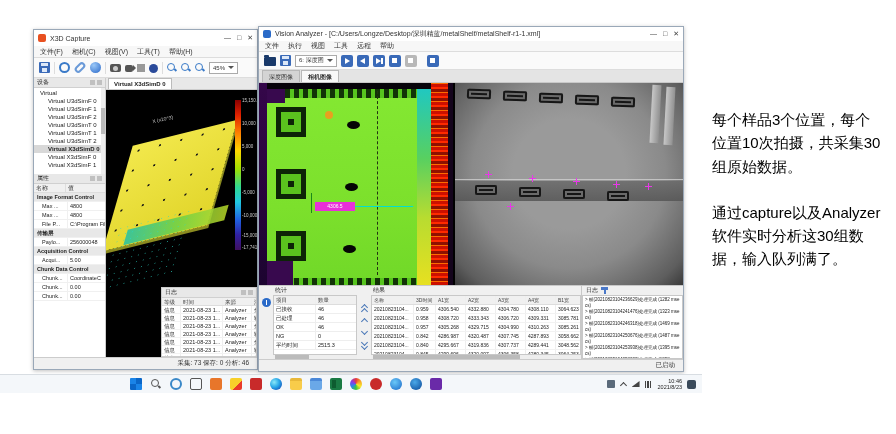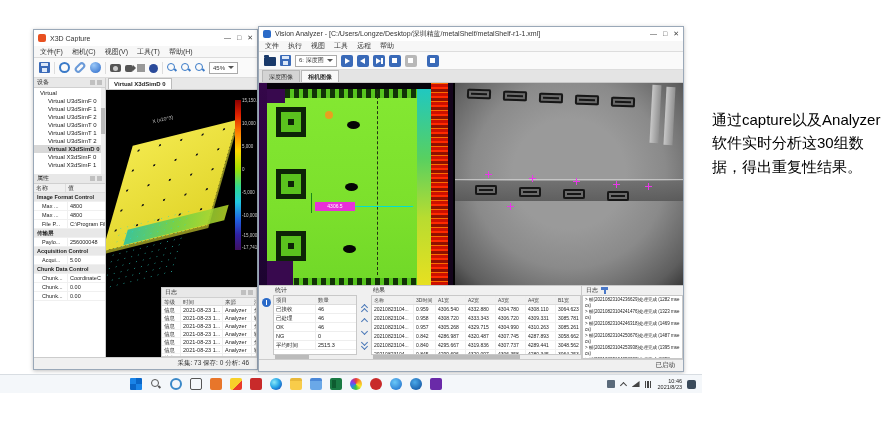--- a/index.html
+++ b/index.html
@@ -675,16 +675,17 @@
       <div class="tr-bars"></div>
       <div class="clock">
         <div>10:46</div>
         <div>2021/8/23</div>
       </div>
       <div class="tr-note"></div>
     </div>
   </div>
 
   <div class="annotation">
-    <p>通过capture以及Analyzer软件实时分析这30组数据，得出重复性结果。</p>
+    <p>每个样品3个位置，每个位置10次拍摄，共采集30组原始数据。</p>
+    <p>通过capture以及Analyzer软件实时分析这30组数据，输入队列满了。</p>
   </div>
 
 </div>
 
 </body></html>

